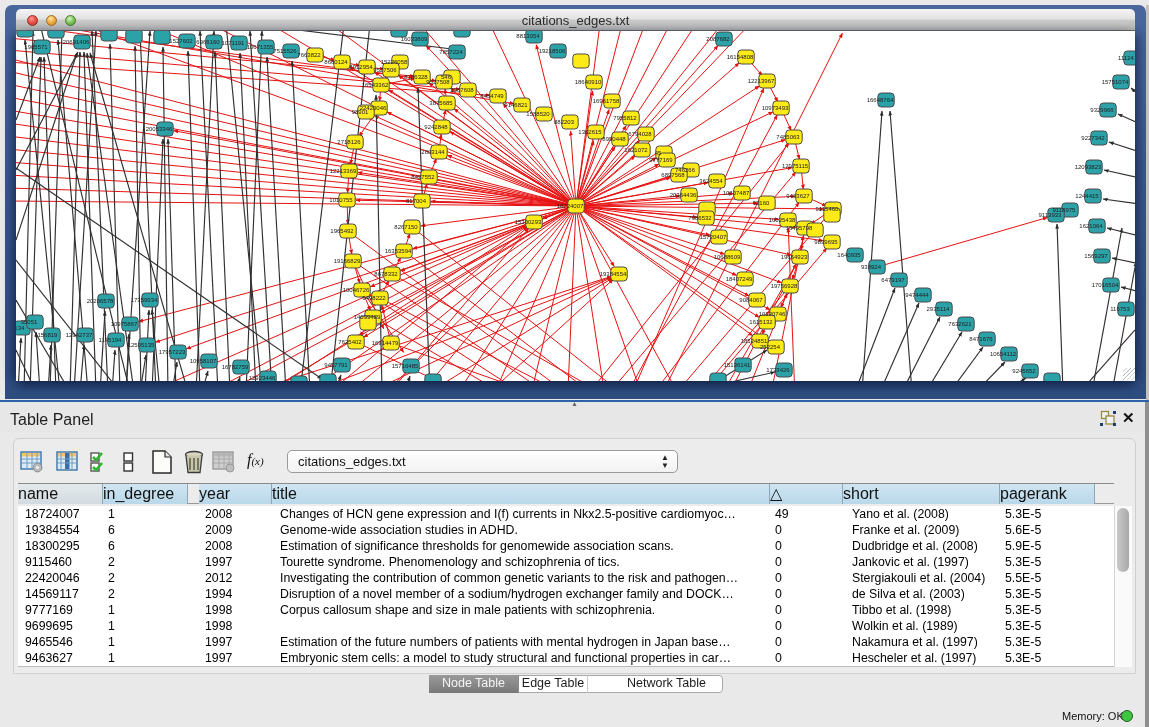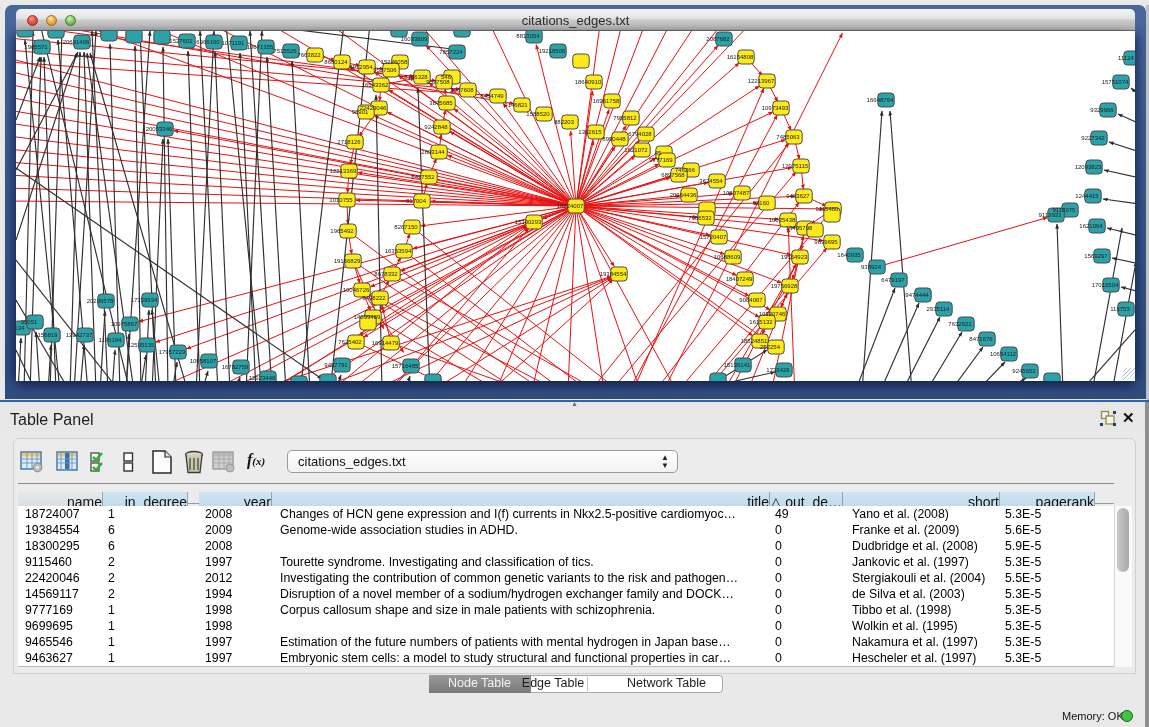--- a/index.html
+++ b/index.html
@@ -29,35 +29,35 @@
 #tpbar{left:0;top:402px;width:1149px;height:30px;background:#e7e7e7}
 #tptitle{left:10px;top:411px;font-size:16px;color:#1e1e1e}
 #closex{left:1122px;top:409px;font-size:15px;font-weight:bold;color:#111}
 #panel{left:13px;top:438px;width:1123px;height:236px;background:#ececec;border:1px solid #cfcfcf;border-radius:6px 6px 0 0}
 #combo{left:287px;top:450px;width:391px;height:23px;background:linear-gradient(180deg,#ffffff,#f2f2f2);border:1px solid #9a9a9a;border-radius:5px;font-size:13px;color:#111;line-height:21px;padding-left:10px}
 #combo .ud{position:absolute;right:8px;top:3px;font-size:8px;color:#222;line-height:8px}
 
 .icon{top:450px}
 
 #thead{left:18px;top:483px;width:1096px;height:21px;border-top:1px solid #8a8a8a;border-bottom:1px solid #9a9a9a}
-.th{position:absolute;top:8px;height:20px;background:linear-gradient(180deg,#cfe5f2,#b9d8ea);border-right:1px solid #8fa6b4;font-size:14px;color:#111;text-align:right;line-height:20px}
+.th{position:absolute;top:0;height:20px;background:linear-gradient(180deg,#cfe5f2,#b9d8ea);border-right:1px solid #8fa6b4;font-size:16px;color:#111;text-align:left;line-height:20px}
 .th1{left:0;width:85px;background:linear-gradient(180deg,#e4e9ec,#d2dbe1)}
 .th2{left:85px;width:85px}.th3{left:181px;width:73px}.th4{left:254px;width:498px}
 .th5{left:752px;width:73px}.th6{left:825px;width:157px}.th7{left:982px;width:95px}
 #tbody{left:18px;top:506px;width:1114px;height:161px;background:#fff;overflow:hidden;border-bottom:1px solid #bbb}
 .tr{position:relative;height:16px;white-space:nowrap}
 .c{position:absolute;top:0;height:16px;font-size:12.3px;color:#000;line-height:16px;overflow:hidden}
 .c1{left:7px;width:78px}.c2{left:90px;width:90px}.c3{left:187px;width:66px}
 .c4{left:262px;width:489px}.c5{left:757px;width:67px}.c6{left:834px;width:148px}.c7{left:987px;width:108px}
 #vsb{left:1114px;top:506px;width:18px;height:161px;background:#fafafa;border-left:1px solid #d5d5d5}
 #vsbthumb{left:1117px;top:508px;width:12px;height:64px;background:linear-gradient(90deg,#c9c9c9,#a9a9a9);border-radius:6px}
 
 #tabs{left:429px;top:675px;width:294px;height:18px;border:1px solid #a8a8a8;border-radius:4px;background:#fff;overflow:hidden}
 .tab{position:absolute;top:0;height:18px;font-size:12.5px;line-height:17px;text-align:center;color:#1c1c1c}
-#tab1{left:0;width:102px;background:linear-gradient(180deg,#9a9a9a,#787878);color:#f4f4f4;border-right:1px solid #8a8a8a}
+#tab1{left:0;width:90px;background:linear-gradient(180deg,#9a9a9a,#787878);color:#f4f4f4;border-right:1px solid #8a8a8a}
 #tab2{left:90px;width:69px;border-right:1px solid #c8c8c8}
 #tab3{left:181px;width:113px}
 #mem{left:1062px;top:710px;font-size:11px;color:#111}
 #memdot{left:1121px;top:710px;width:12px;height:12px;border-radius:50%;background:#3cc83c;border:1px solid #2a5a2a}
 </style></head>
 <body>
 <div id="frame" class="abs"></div>
 <div id="titlebar" class="abs"></div>
 <div id="tlr" class="abs tl"></div>
 <div id="tly" class="abs tl"></div>
@@ -652,21 +652,21 @@
  <ellipse cx="11" cy="4.5" rx="8.5" ry="3" fill="#d8d6c2" stroke="#3a3a3a" stroke-width="1.3"></ellipse>
  <path d="M3 5.5l2 17h12l2-17" fill="#c9c7ad" stroke="#3a3a3a" stroke-width="1.3"></path>
  <path d="M7 8v12 M11 8v12 M15 8v12" stroke="#55543f" stroke-width="1.4"></path>
 </svg>
 <svg class="abs icon" style="left:212px" width="24" height="24" viewBox="0 0 24 24">
  <rect x="1" y="2" width="20" height="17" fill="#cfcfcf" stroke="#9a9a9a" stroke-width="1.4"></rect>
  <rect x="2" y="3" width="18" height="3.5" fill="#b9b9b9"></rect>
  <path d="M7 3v16 M12 3v16 M17 3v16 M2 9h19 M2 13h19" stroke="#a8a8a8" stroke-width="1"></path>
  <circle cx="18" cy="18" r="4" fill="#bdbdbd" stroke="#9a9a9a"></circle>
 </svg>
-<div class="abs" style="left:247px;top:451px;font-family:'Liberation Serif',serif;font-style:italic;font-weight:bold;font-size:16px;color:#111">f<span style="font-size:11px">(x)</span></div>
+<div class="abs" style="left:247px;top:451px;font-family:'Liberation Serif',serif;font-style:italic;font-weight:normal;font-size:16px;color:#111">f<span style="font-size:11px">(x)</span></div>
 <div id="combo" class="abs">citations_edges.txt<span class="ud">▲<br>▼</span></div>
 <div id="thead" class="abs">
  <div class="th th1">name</div>
     <div class="th th2">in_degree</div>
     <div class="th th3">year</div>
  <div class="th th4">title</div>
     <div class="th th5">△ out_de…</div>
     <div class="th th6">short</div>
  <div class="th th7">pagerank</div>
 </div>
@@ -686,29 +686,30 @@
       <div class="c c3">2009</div>
       <div class="c c4">Genome-wide association studies in ADHD.</div>
       <div class="c c5">0</div>
       <div class="c c6">Franke et al. (2009)</div>
       <div class="c c7">5.6E-5</div>
     </div>
     <div class="tr">
       <div class="c c1">18300295</div>
       <div class="c c2">6</div>
       <div class="c c3">2008</div>
+      <div class="c c4">Estimation of significance thresholds for genomewide association scans.</div>
       <div class="c c5">0</div>
       <div class="c c6">Dudbridge et al. (2008)</div>
       <div class="c c7">5.9E-5</div>
     </div>
     <div class="tr">
       <div class="c c1">9115460</div>
       <div class="c c2">2</div>
       <div class="c c3">1997</div>
-      <div class="c c4">Tourette syndrome. Investigating and classification of tics.</div>
+      <div class="c c4">Tourette syndrome. Phenomenology and schizophrenia of tics.</div>
       <div class="c c5">0</div>
       <div class="c c6">Jankovic et al. (1997)</div>
       <div class="c c7">5.3E-5</div>
     </div>
     <div class="tr">
       <div class="c c1">22420046</div>
       <div class="c c2">2</div>
       <div class="c c3">2012</div>
       <div class="c c4">Investigating the contribution of common genetic variants to the risk and pathogen…</div>
       <div class="c c5">0</div>
@@ -731,21 +732,21 @@
       <div class="c c4">Corpus callosum shape and size in male patients with schizophrenia.</div>
       <div class="c c5">0</div>
       <div class="c c6">Tibbo et al. (1998)</div>
       <div class="c c7">5.3E-5</div>
     </div>
     <div class="tr">
       <div class="c c1">9699695</div>
       <div class="c c2">1</div>
       <div class="c c3">1998</div>
       <div class="c c5">0</div>
-      <div class="c c6">Wolkin et al. (1995)</div>
+      <div class="c c6">Wolkin et al. (1989)</div>
       <div class="c c7">5.3E-5</div>
     </div>
     <div class="tr">
       <div class="c c1">9465546</div>
       <div class="c c2">1</div>
       <div class="c c3">1997</div>
       <div class="c c4">Estimation of the future numbers of patients with mental hydrogen in Japan base…</div>
       <div class="c c5">0</div>
       <div class="c c6">Nakamura et al. (1997)</div>
       <div class="c c7">5.3E-5</div>

